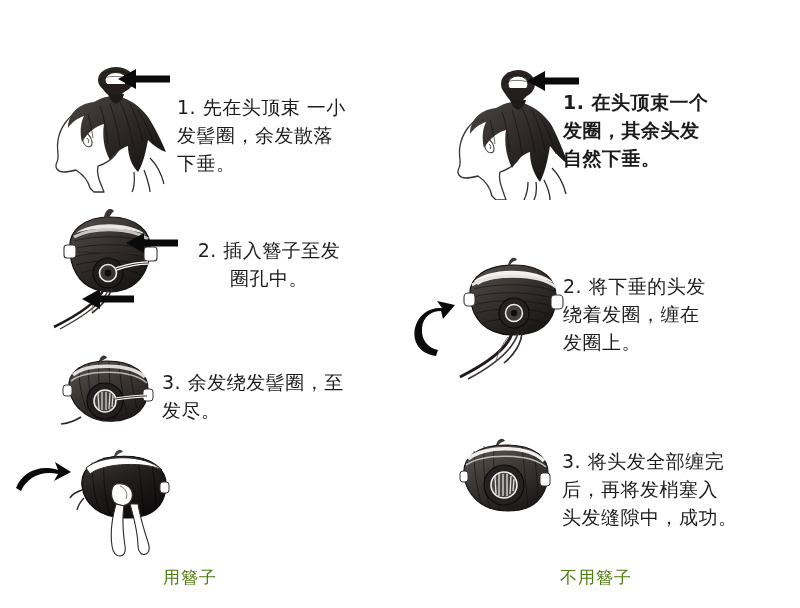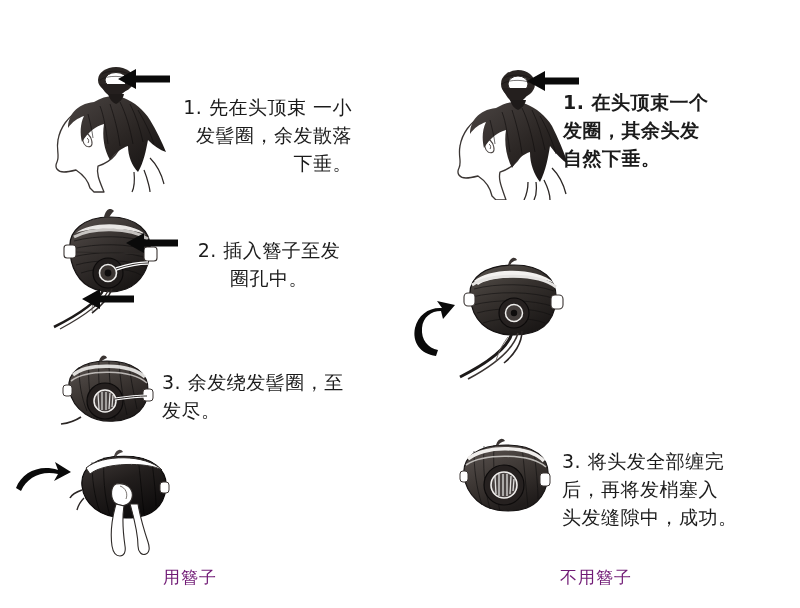--- a/index.html
+++ b/index.html
@@ -34,21 +34,21 @@
     color: #1b1b1b;
     white-space: pre-wrap;
     font-weight: 500;
   }
 
   
   .caption {
     position: absolute;
     font-family: "DejaVu Sans", "Liberation Sans", sans-serif;
     font-size: 17px;
-    color: #701a75;
+    color: #4d7c0f;
     letter-spacing: 1px;
     text-align: right;
   }
 
   
   .illus {
     position: absolute;
   }
   .illus svg { display: block; }
 
@@ -112,21 +112,21 @@
       <path d="M70 36 C72 42 74 44 78 46 C82 44 85 41 86 36" fill="#1e1a19"></path>
     </svg>
   </div>
 
   <div class="arrow" style="left:116px; top:68px;">
     <svg width="56" height="22" viewBox="0 0 56 22" xmlns="http://www.w3.org/2000/svg">
       <path d="M54 7.5 L20 7.5 L20 1 L2 11 L20 21 L20 14.5 L54 14.5 Z" fill="#0a0a0a"></path>
     </svg>
   </div>
 
-  <div class="instr" style="left:177px; top:93px; width:175px;text-align:right;">1. 先在头顶束 一小
+  <div class="instr" style="left:177px; top:93px; width:175px;">1. 先在头顶束 一小
 发髻圈，余发散落
 下垂。</div>
 
   <div class="illus" style="left:48px; top:203px;">
     <svg width="130" height="130" viewBox="0 0 130 130" xmlns="http://www.w3.org/2000/svg">
       <defs>
         <linearGradient id="bung2" x1="0" y1="0" x2="0.6" y2="1">
           <stop offset="0%" stop-color="#57504d"></stop>
           <stop offset="50%" stop-color="#35302e"></stop>
           <stop offset="100%" stop-color="#1a1716"></stop>
@@ -387,20 +387,23 @@
     </svg>
   </div>
 
   <div class="arrow" style="left:410px; top:298px;">
     <svg width="52" height="62" viewBox="0 0 52 62" xmlns="http://www.w3.org/2000/svg">
       <path d="M26 58 C10 56 2 44 5 30 C8 17 19 9 32 10 L27 3 L45 7 L33 21 L31 13
                C21 13 13 19 12 30 C11 42 18 50 28 52 Z" fill="#0a0a0a"></path>
     </svg>
   </div>
 
+  <div class="instr" style="left:563px; top:272px; width:180px;">2. 将下垂的头发
+绕着发圈，缠在
+发圈上。</div>
 
   <div class="illus" style="left:452px; top:435px;">
     <svg width="120" height="92" viewBox="0 0 120 92" xmlns="http://www.w3.org/2000/svg">
       <defs>
         <linearGradient id="bung8" x1="0" y1="0" x2="0.5" y2="1">
           <stop offset="0%" stop-color="#5d5653"></stop>
           <stop offset="55%" stop-color="#3c3633"></stop>
           <stop offset="100%" stop-color="#201c1b"></stop>
         </linearGradient>
       </defs>

